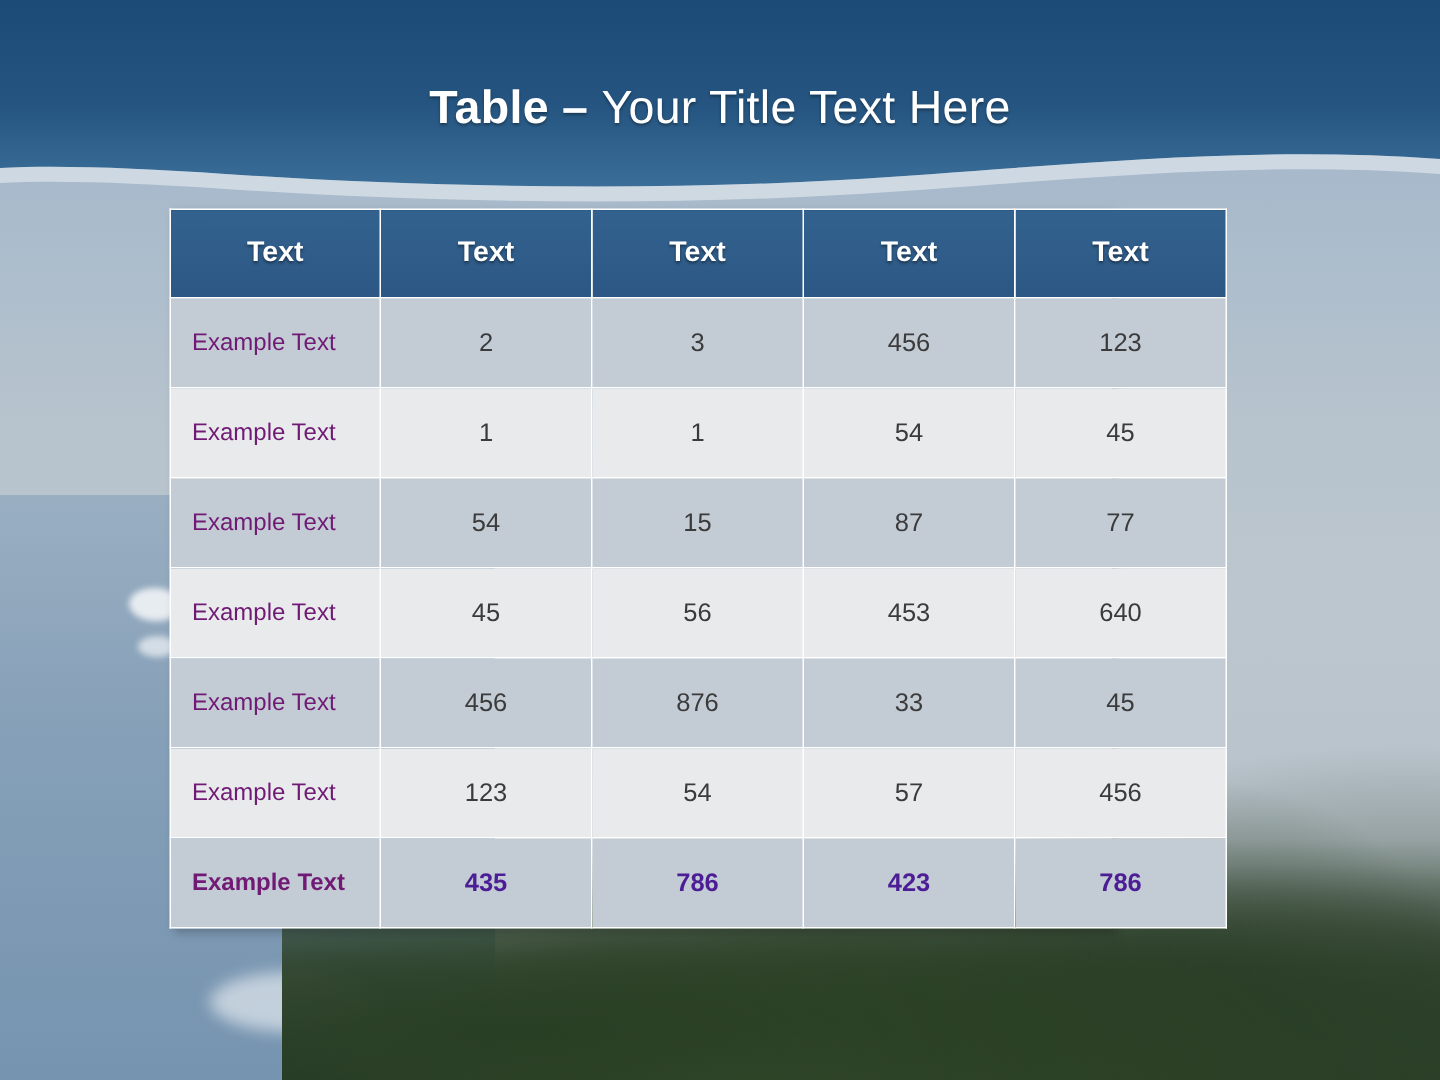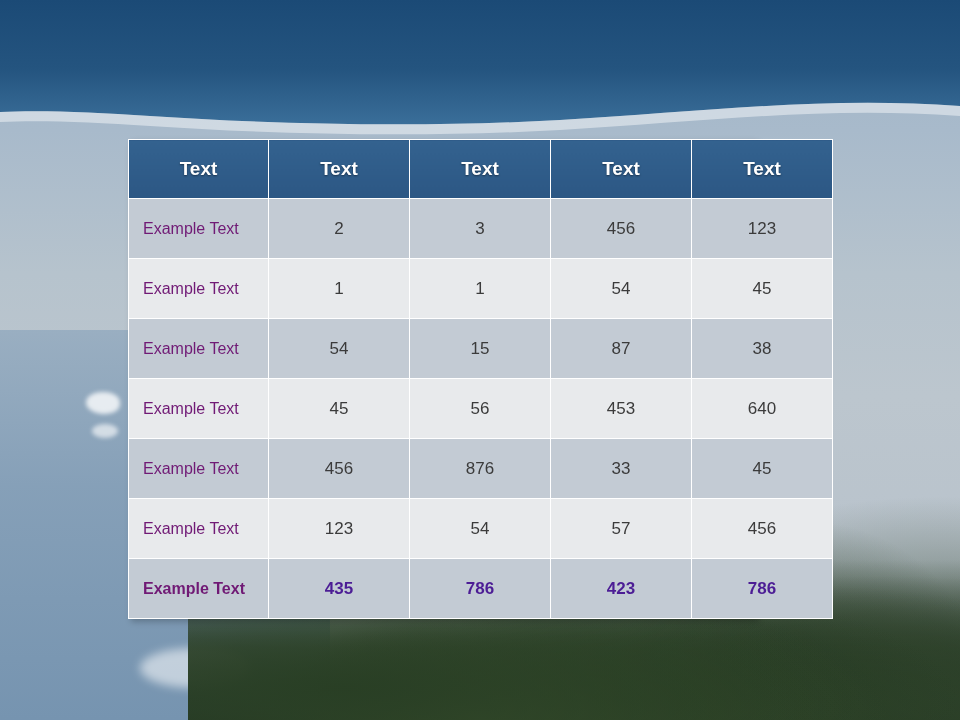--- a/index.html
+++ b/index.html
@@ -101,21 +101,21 @@
     letter-spacing: 0.2px;
     text-shadow: 0 1px 2px rgba(0,0,0,0.35);
     white-space: nowrap;
   }
   .slide-title .strong { font-weight: bold; }
   .slide-title .light  { font-weight: normal; }
 
   
   .table-wrap {
     position: absolute;
-    left: 128px;
+    left: 113px;
     top: 139px;
     width: 628px;
     box-shadow: 3px 3px 6px rgba(0,0,0,0.22);
   }
   table.data {
     border-collapse: collapse;
     width: 704px;
     table-layout: fixed;
   }
   table.data th, table.data td {
@@ -179,20 +179,23 @@
           <stop offset="0%" stop-color="#1b4a76"></stop>
           <stop offset="55%" stop-color="#24547f"></stop>
           <stop offset="100%" stop-color="#3a6e99"></stop>
         </linearGradient>
       </defs>
       <path d="M0,0 L960,0 L960,106 C820,96 700,112 560,120 C420,128 270,124 150,116 C90,112 40,110 0,112 Z" fill="url(#bannerGrad)"></path>
       <path d="M0,112 C40,110 90,112 150,116 C270,124 420,128 560,120 C700,112 820,96 960,106 L960,116 C820,106 700,122 560,130 C420,138 270,134 150,126 C90,122 40,120 0,122 Z" fill="#ffffff" opacity="0.45"></path>
     </svg>
   </div>
 
+  <div class="slide-title">
+    <span class="strong">Table – </span><span class="light">Your Title Text Here</span>
+  </div>
 
   <div class="table-wrap">
     <table class="data">
       <colgroup>
         <col class="c0">
           <col class="c1">
           <col class="c2">
           <col class="c3">
           <col class="c4">
       </colgroup>
@@ -218,21 +221,21 @@
           <td>1</td>
           <td>1</td>
           <td>54</td>
           <td>45</td>
         </tr>
         <tr class="odd">
           <td class="label">Example Text</td>
           <td>54</td>
           <td>15</td>
           <td>87</td>
-          <td>38</td>
+          <td>77</td>
         </tr>
         <tr class="even">
           <td class="label">Example Text</td>
           <td>45</td>
           <td>56</td>
           <td>453</td>
           <td>640</td>
         </tr>
         <tr class="odd">
           <td class="label">Example Text</td>

